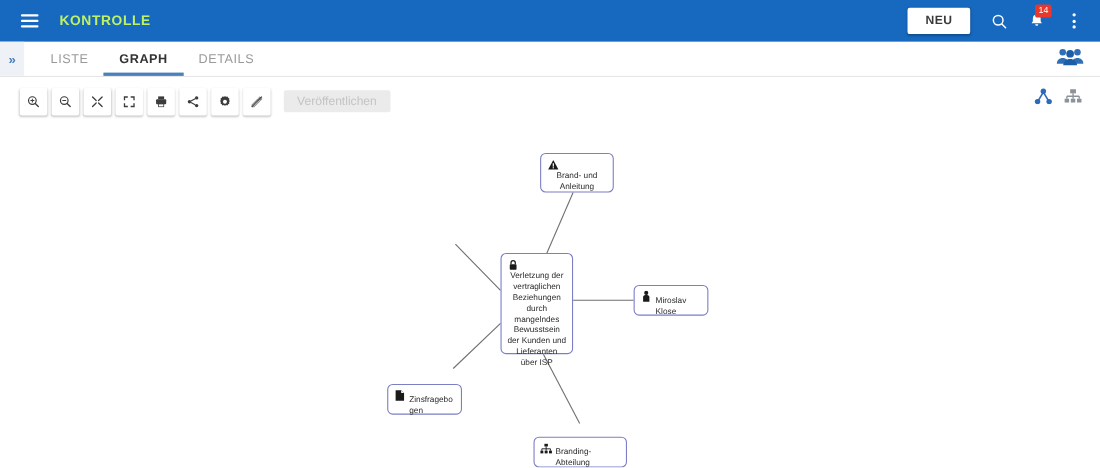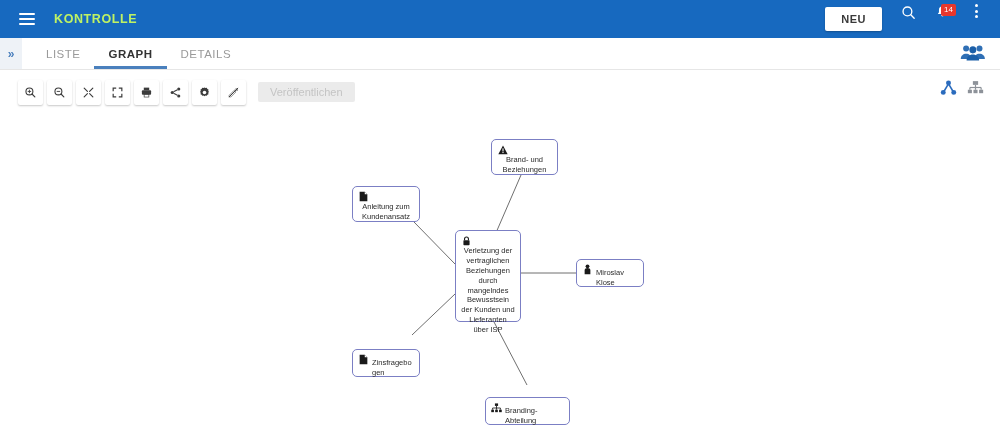--- a/index.html
+++ b/index.html
@@ -36,21 +36,21 @@
   }
   .neu-btn {
     background: #ffffff; color: #3a3a3a;
     font-size: 11px; font-weight: bold; letter-spacing: 0.5px;
     border: none; border-radius: 2px;
     padding: 6px 16px; cursor: pointer; margin-right: 8px;
     box-shadow: 0 1px 2px rgba(0,0,0,0.25);
   }
   .icon-btn {
     width: 32px; height: 32px; border: none; background: transparent;
-    display: flex; justify-content: center;
+    display: flex; align-items: center; justify-content: center;
     cursor: pointer; position: relative;
   }
   .badge {
     position: absolute; top: 1px; right: 2px;
     background: #e8372c; color: #fff;
     font-size: 8px; line-height: 1;
     border-radius: 2px; padding: 2px 3px;
     font-family: "Liberation Sans", sans-serif;
     min-width: 13px; text-align: center;
   }
@@ -331,32 +331,23 @@
   </div>
 
   <div class="node topleft-lbl" style="left:491px; top:25px; width:67px; height:36px;">
     <span class="node-icon">
       <svg width="10" height="10" viewBox="0 0 12 12">
         <path d="M6 0.6L11.6 11H0.4z" fill="#1a1a1a"></path>
         <rect x="5.35" y="4" width="1.3" height="3.8" fill="#ffffff"></rect>
         <rect x="5.35" y="8.4" width="1.3" height="1.3" fill="#ffffff"></rect>
       </svg>
     </span>
-    <div class="node-label">Brand- und Beziehungen</div>
-  </div>
-
-  <div class="node topleft-lbl" style="left:352px; top:72px; width:68px; height:36px;">
-    <span class="node-icon">
-      <svg width="9" height="11" viewBox="0 0 11 13">
-        <path d="M0.8 0.6h6.2l3.2 3.2v8.6H0.8z" fill="#1a1a1a"></path>
-        <path d="M7 0.6l3.2 3.2H7z" fill="#ffffff"></path>
-      </svg>
-    </span>
-    <div class="node-label">Anleitung zum Kundenansatz</div>
-  </div>
+    <div class="node-label">Brand- und Anleitung</div>
+  </div>
+
 
   <div class="node inline" style="left:352px; top:218px; width:68px; height:28px;margin-top:17px;">
     <span class="node-icon">
       <svg width="9" height="11" viewBox="0 0 11 13">
         <path d="M0.8 0.6h6.2l3.2 3.2v8.6H0.8z" fill="#1a1a1a"></path>
         <path d="M7 0.6l3.2 3.2H7z" fill="#ffffff"></path>
       </svg>
     </span>
     <div class="node-label">Zinsfragebogen</div>
   </div>

